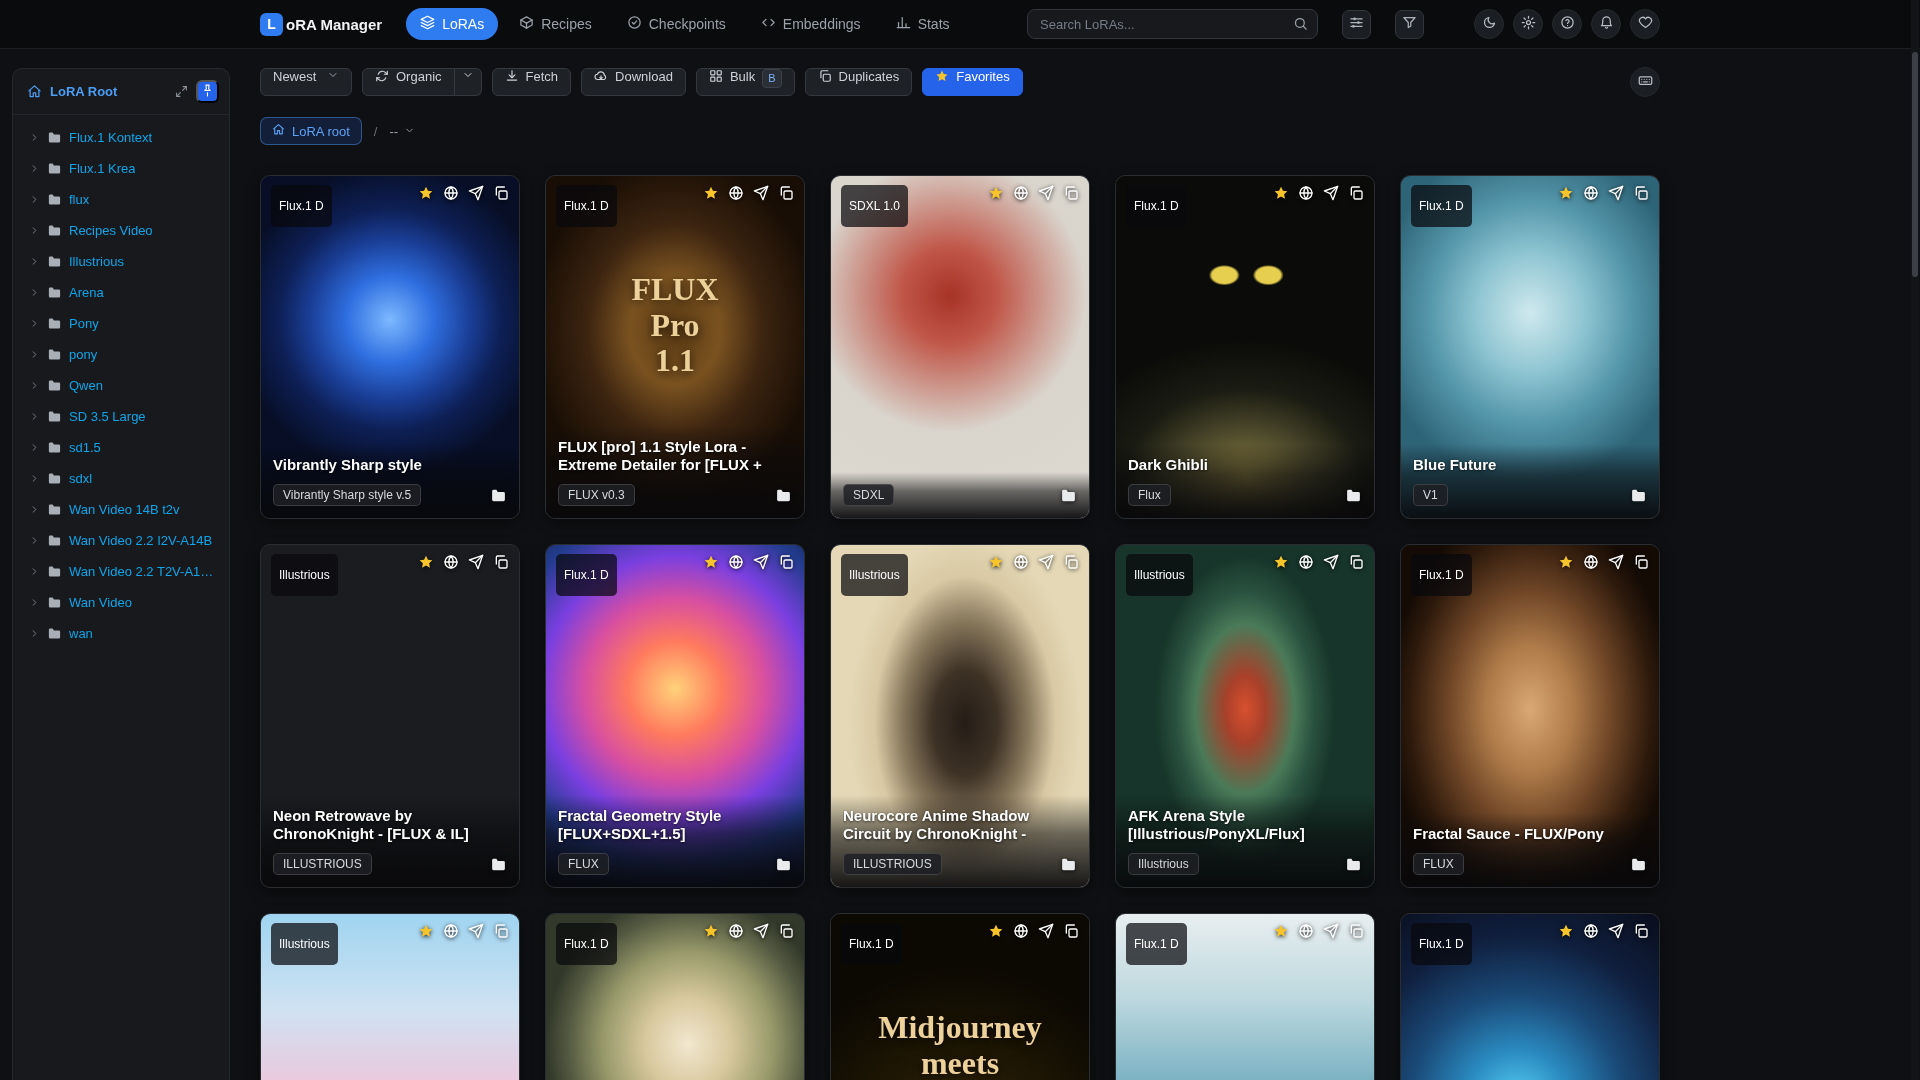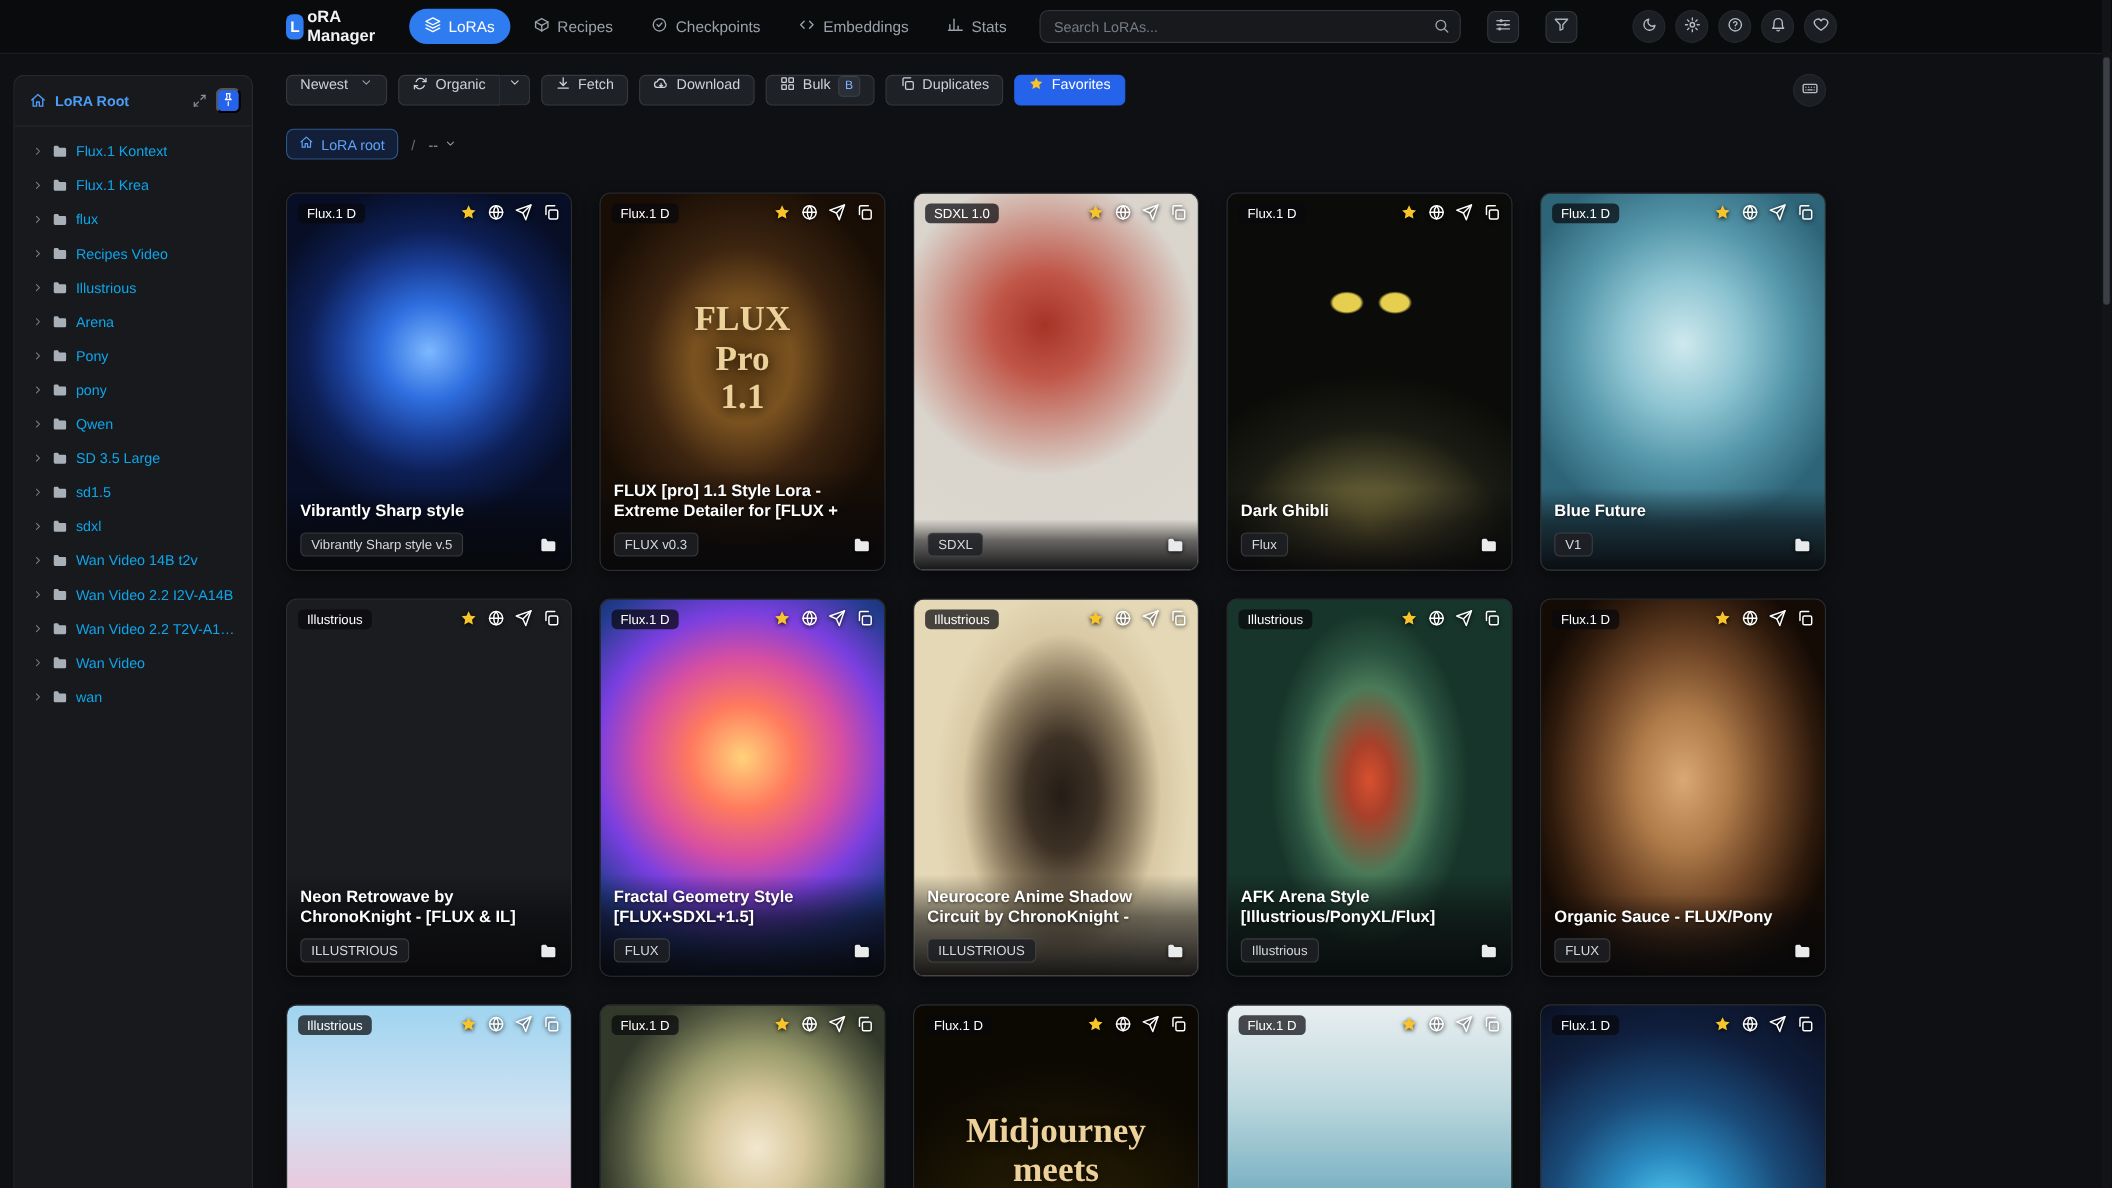--- a/index.html
+++ b/index.html
@@ -8,21 +8,21 @@
   
   .navbar { height:49px; background:#0a0b0d; border-bottom:1px solid #1c1e22; position:relative; z-index:6; }
   .navbar-inner { width:1400px; margin:0 auto; height:100%; display:flex; align-items:center; gap:16px; }
   .logo { display:flex; align-items:center; gap:3px; cursor:pointer; }
   .logo-badge { width:23px; height:23px; border-radius:6px; background:var(--accent); color:#fff; font-weight:bold; display:flex; align-items:center; justify-content:center; font-size:14px; }
   .logo-text { font-weight:bold; font-size:15px; color:#f2f3f5; }
   .nav-items { display:flex; align-items:center; gap:7px; margin-left:8px; flex:1; }
   .nav-item { display:flex; align-items:center; gap:7px; padding:7px 14px; border-radius:17px; color:#9ba1aa; font-size:14px; cursor:pointer; white-space:nowrap; }
   .nav-item .ic { width:15px; height:15px; }
   .nav-item.active { background:var(--accent); color:#fff; }
-  .search-box { position:relative; width:383px; height:30px; flex:none; }
+  .search-box { position:relative; width:291px; height:30px; flex:none;margin-left:21px; }
   .search-box input { width:100%; height:100%; background:#17191d; border:1px solid #33363d; border-radius:8px; color:#d6d9de; font-size:13px; padding:0 34px 0 12px; outline:none; font-family:"Liberation Sans",sans-serif; }
   .search-box input::placeholder { color:#767c86; }
   .search-ic { position:absolute; right:10px; top:7px; width:15px; height:15px; color:#9aa0a9; cursor:pointer; }
   .sq-btn { width:29px; height:29px; border-radius:7px; background:#1b1e22; border:1px solid #33363d; display:flex; align-items:center; justify-content:center; color:#aeb3bb; cursor:pointer; flex:none; margin-left:8px; }
   .sq-btn .ic { width:15px; height:15px; }
   .nav-circles { display:flex; gap:9px; margin-left:34px; }
   .circle-btn { width:30px; height:30px; border-radius:50%; background:#1b1e22; border:1px solid #25282d; display:flex; align-items:center; justify-content:center; color:#b9bec6; cursor:pointer; }
   .circle-btn .ic { width:15px; height:15px; }
 
   
@@ -62,21 +62,21 @@
   .crumb-pill .ic { width:13px; height:13px; }
   .crumb-sep { color:#686d75; font-size:13px; }
   .crumb-cur { display:flex; align-items:center; gap:6px; color:#9aa0a9; font-size:13px; cursor:pointer; }
   .crumb-cur .ic { width:11px; height:11px; }
 
   .grid { margin-top:30px; display:grid; grid-template-columns:repeat(5,1fr); gap:25px; padding-bottom:40px; }
   .card { position:relative; height:344px; border-radius:10px; overflow:hidden; background:#1a1c20; border:1px solid #2a2d32; cursor:pointer; box-shadow:0 4px 14px rgba(0,0,0,.45); }
   .card-art { position:absolute; inset:0; }
   .art-text { position:absolute; left:0; right:0; top:28%; text-align:center; font-family:"Liberation Serif",serif; font-weight:bold; font-size:32px; line-height:1.12; color:#ecd19b; text-shadow:0 2px 10px rgba(0,0,0,.65); white-space:pre-line; }
   .card-top { position:absolute; top:0; left:0; right:0; display:flex; justify-content:space-between; align-items:flex-start; padding:9px 10px; }
-  .model-badge { background:rgba(8,9,12,.72); color:#fff; font-size:12px; padding:2px 8px; border-radius:5px; }
+  .model-badge { background:rgba(8,9,12,.72); color:#fff; font-size:12px; padding:14px 8px; border-radius:5px; }
   .card-actions { display:flex; gap:9px; align-items:center; }
   .card-actions .act { width:16px; height:16px; color:#fff; filter:drop-shadow(0 1px 2px rgba(0,0,0,.85)); }
   .card-actions .act .ic { width:16px; height:16px; display:block; }
   .card-actions .star-on { color:var(--star); }
   .card-bottom { position:absolute; left:0; right:0; bottom:0; padding:12px; background:linear-gradient(180deg, rgba(8,8,10,0) 0%, rgba(8,8,10,.55) 42%, rgba(8,8,10,.93) 100%); }
   .card-title { font-size:15px; font-weight:bold; color:#fff; line-height:1.25; text-shadow:0 1px 3px rgba(0,0,0,.7); margin-bottom:9px; display:-webkit-box; -webkit-line-clamp:2; -webkit-box-orient:vertical; overflow:hidden; }
   .card-footer { display:flex; align-items:center; justify-content:space-between; }
   .version-badge { background:rgba(30,32,36,.85); border:1px solid rgba(255,255,255,.14); color:#d6d9dd; font-size:12px; padding:3px 9px; border-radius:5px; max-width:185px; white-space:nowrap; overflow:hidden; }
   .folder-btn { width:17px; height:17px; color:#e8eaec; filter:drop-shadow(0 1px 2px rgba(0,0,0,.8)); }
   .folder-btn .ic { width:17px; height:17px; display:block; }
@@ -943,21 +943,21 @@
             </span>
             <span class="act">
               <svg class="ic" viewBox="0 0 24 24" fill="none" stroke="currentColor" stroke-width="2" stroke-linecap="round" stroke-linejoin="round">
                 <rect x="9" y="9" width="12" height="12" rx="2"></rect>
                 <path d="M5 15V5a2 2 0 0 1 2-2h10"></path>
               </svg>
             </span>
           </span>
         </div>
         <div class="card-bottom">
-          <div class="card-title">Organic Sauce - FLUX/Pony</div>
+          <div class="card-title">Fractal Sauce - FLUX/Pony</div>
           <div class="card-footer">
             <span class="version-badge">FLUX</span>
             <span class="folder-btn">
               <svg class="ic" viewBox="0 0 24 24" fill="currentColor" stroke="none" stroke-width="2" stroke-linecap="round" stroke-linejoin="round">
                 <path d="M3 6a2 2 0 0 1 2-2h4l2 3h8a2 2 0 0 1 2 2v9a2 2 0 0 1-2 2H5a2 2 0 0 1-2-2z"></path>
               </svg>
             </span>
           </div>
         </div>
       </div>

